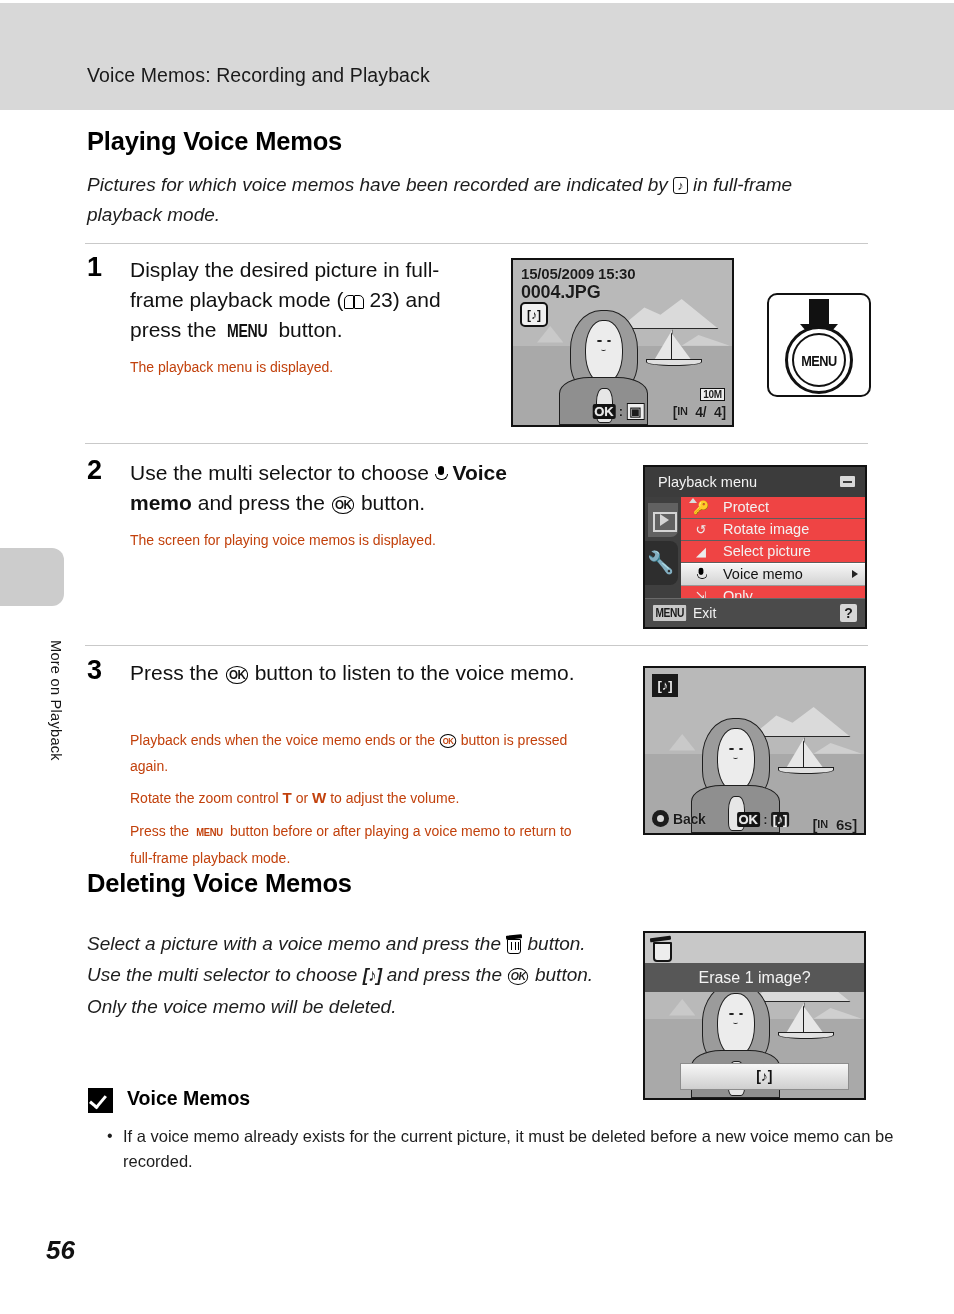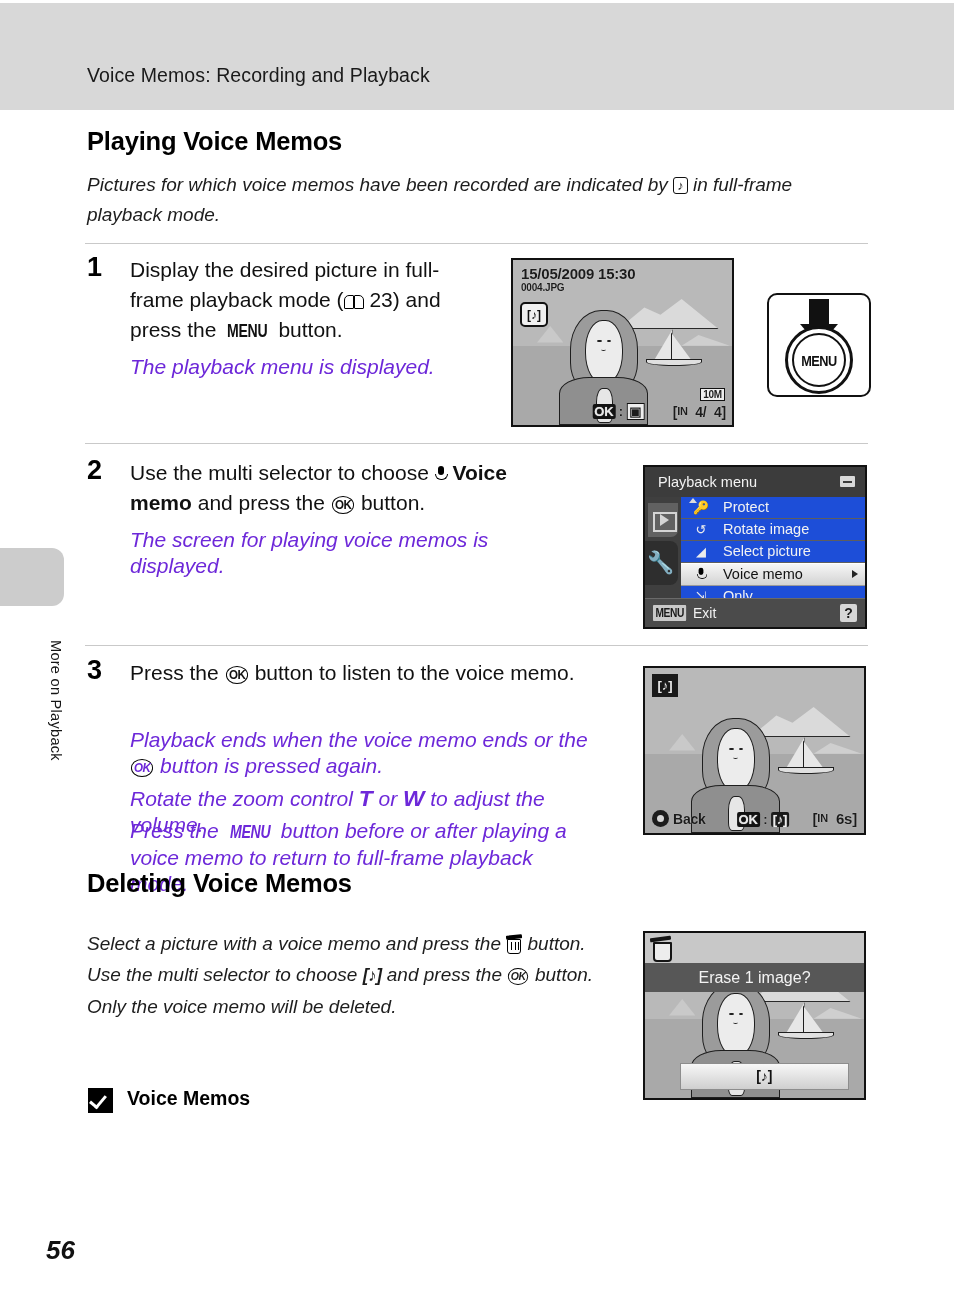--- a/index.html
+++ b/index.html
@@ -82,24 +82,23 @@
     color: #000;
   }
   .steptitle {
     position: absolute;
     font-size: 20.5px;
     line-height: 30px;
     color: #111;
   }
   .stepsub {
     position: absolute;
-    font-size: 21px;
+    font-size: 14px;
     line-height: 26px;
-    color: #6d28d9;
-    font-style: italic;
+    color: #c2410c;
   }
   .rule {
     position: absolute;
     left: 85px;
     width: 783px;
     height: 1px;
     background: #c9c9c9;
   }
 
   b.bold { font-weight: bold; }
@@ -376,21 +375,21 @@
     align-items: center;
     justify-content: center;
     font-weight: bold;
     color: #111;
   }
 
   
   .menuscr {
     position: absolute;
     border: 2px solid #111;
-    background: #1d4ed8;
+    background: #ef4444;
     box-sizing: border-box;
     overflow: hidden;
     color: #f2f2f2;
   }
   .menuscr .mtitle {
     position: absolute;
     left: 0; top: 0; right: 0; height: 30px;
     background: #3c3c3c;
     font-size: 14.5px;
     line-height: 30px;
@@ -701,21 +700,21 @@
       <div class="face">
         <div class="eye l"></div>
         <div class="eye r"></div>
         <div class="mouth"></div>
       </div>
       <div class="body"></div>
       <div class="hand"></div>
     </div>
   </div>
   <div class="osd" style="left:8px; top:5px; font-size:15px;">15/05/2009 15:30</div>
-  <div class="osd" style="left:8px; top:22px; font-size:10px;">0004.JPG</div>
+  <div class="osd" style="left:8px; top:22px; font-size:18px;">0004.JPG</div>
   <div class="memo-icon-box" style="left:7px; top:42px; width:24px; height:21px; font-size:12px;">[♪]</div>
   <div class="osd" style="left:50%; transform:translateX(-58%); bottom:5px; font-size:13px;">
     <span class="badge-box">OK</span>
     <span>:</span>
     <span style="display:inline-block;border:1.6px solid #111;padding:0 2px;background:#eee;">▣</span>
   </div>
   <div class="osd" style="right:6px; bottom:5px; font-size:14px;">
     [<span style="font-size:11px;vertical-align:2px;">IN</span>&nbsp;&nbsp;<span>4/</span>&nbsp;&nbsp;<span>4]</span>
   </div>
   <div class="osd" style="right:7px; bottom:24px; font-size:10px; border:1.4px solid #111; background:#eee; padding:0 2px;">10M</div>
@@ -840,21 +839,21 @@
   </div>
   <div style="position:absolute;left:7px;top:6px;width:26px;height:23px;background:#1a1a1a;color:#ececec;font-size:13px;font-weight:bold;display:flex;align-items:center;justify-content:center;">[♪]</div>
   <div class="osd" style="left:7px; bottom:6px; font-size:14px;">
     <span class="multi-sel-icon"></span><span>Back</span>
   </div>
   <div class="osd" style="left:50%; transform:translateX(-34%); bottom:6px; font-size:13px;">
     <span class="badge-box">OK</span>
     <span>:</span>
     <span style="display:inline-block;background:#1a1a1a;color:#ececec;padding:0 2px;border-radius:2px;">[♪]</span>
   </div>
-  <div class="osd" style="right:7px; bottom:6px; font-size:15px;">
+  <div class="osd" style="right:7px; bottom:0; font-size:15px;">
     [<span style="font-size:11px;vertical-align:2px;">IN</span>&nbsp;&nbsp;<span>6s</span>]
   </div>
 </div>
 
 <div class="h2" style="left:87px; top:869px;">Deleting Voice Memos</div>
 
 <div class="body" style="left:87px; top:928px; width:525px; font-size:19px; line-height:31px;">
   <span>Select a picture with a voice memo and press the</span>
   <span class="g-trash"></span>
   <span>button. Use the multi selector to choose</span>
@@ -896,13 +895,14 @@
   <div class="erase-title">Erase 1 image?</div>
   <div class="erase-sel">
     <span>[♪]</span>
   </div>
 </div>
 
 <div class="note-check" style="left:88px; top:1088px;"></div>
 <div style="position:absolute; left:127px; top:1087px; font-size:19.5px; font-weight:bold; color:#000;">Voice Memos</div>
 
 <ul class="notes" style="left:105px; top:1124px; width:775px;">
+  <li>If a voice memo already exists for the current picture, it must be deleted before a new voice memo can be recorded.</li>
 </ul>
 
 </body></html>

